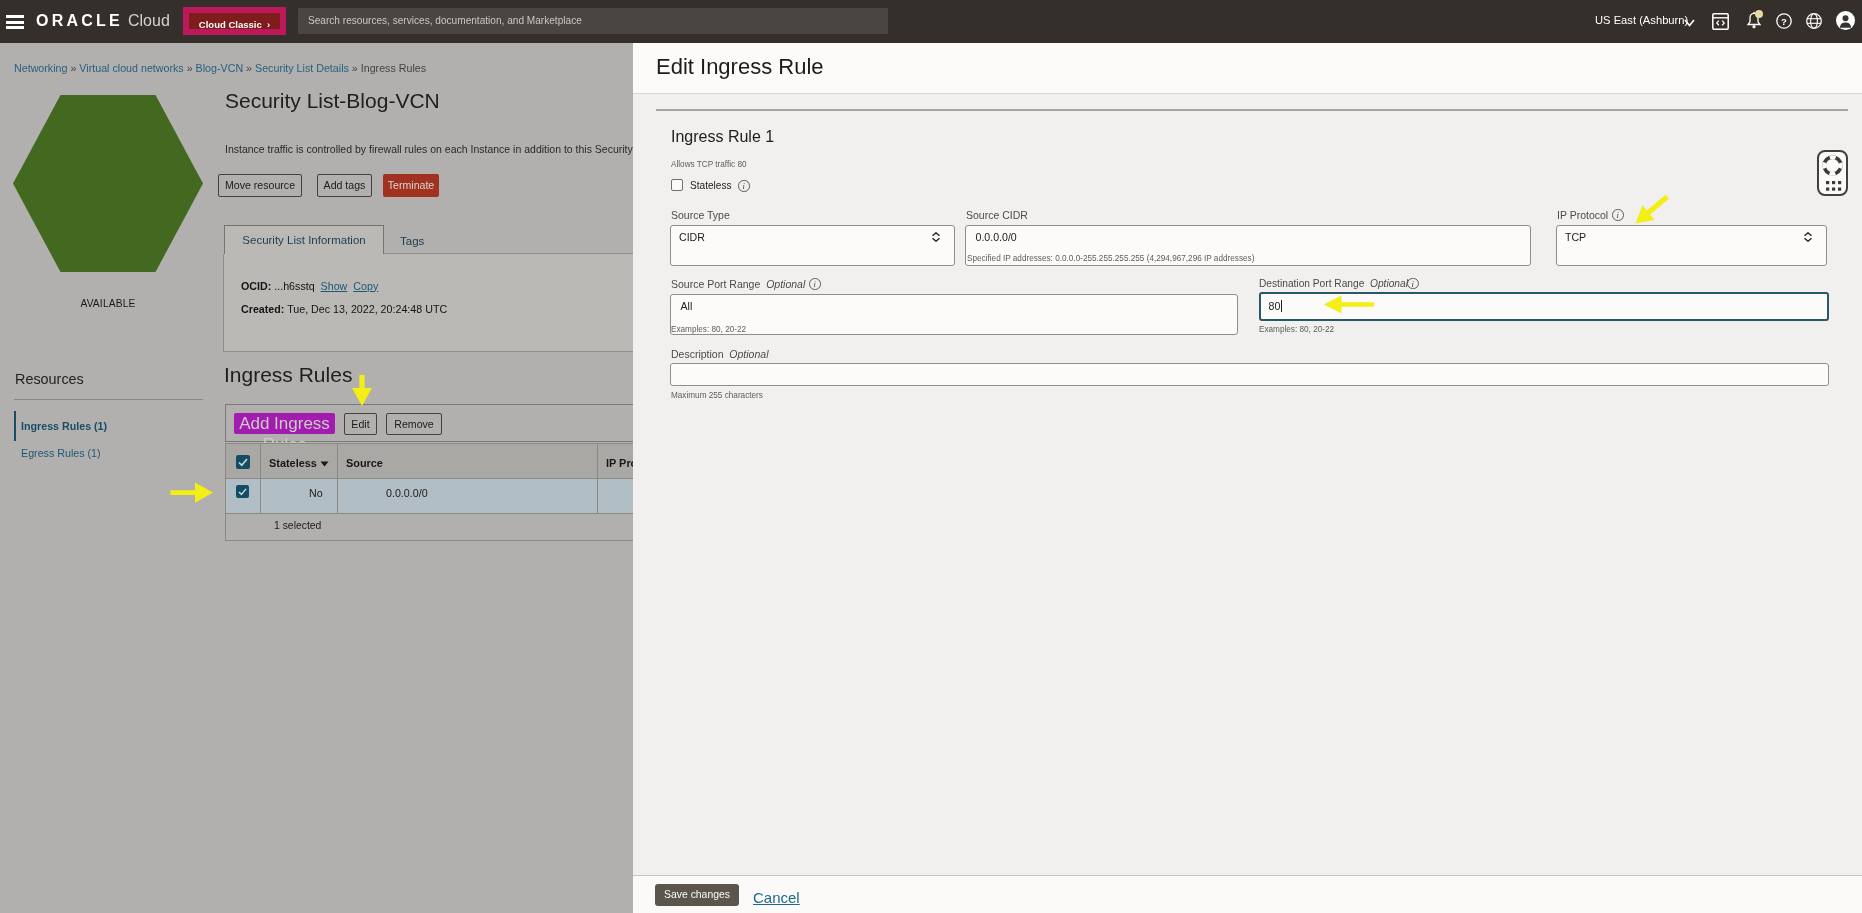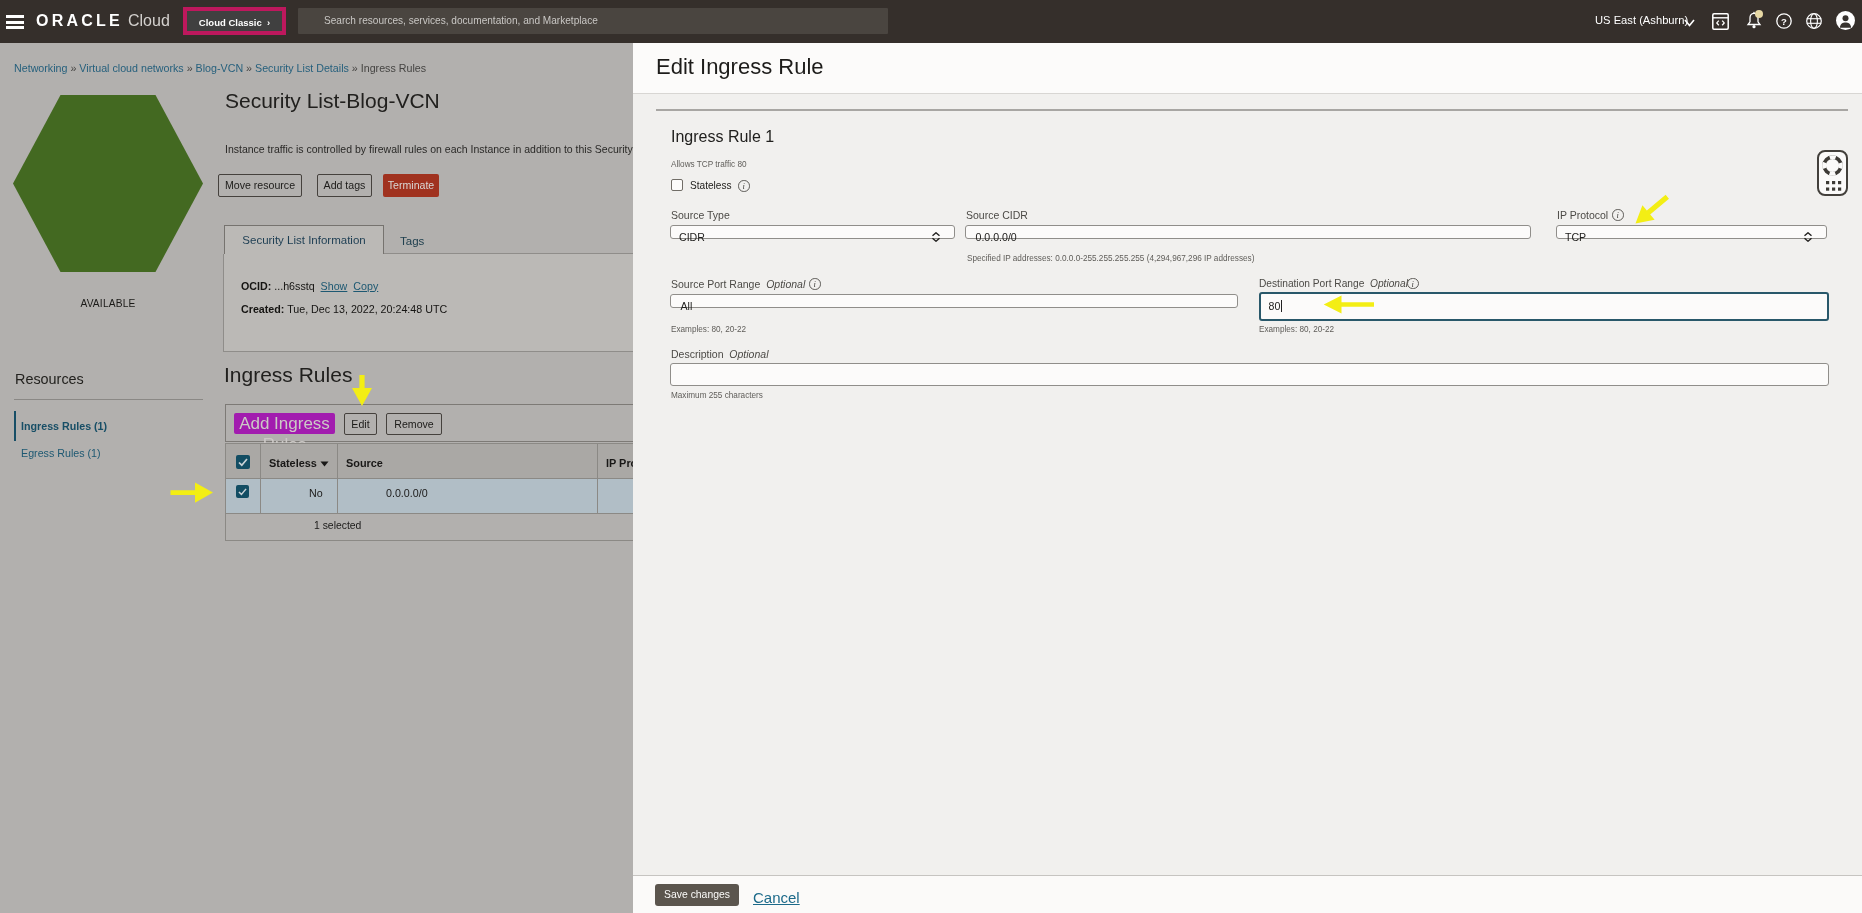--- a/index.html
+++ b/index.html
@@ -5,22 +5,22 @@
 * { margin:0; padding:0; box-sizing:border-box; }
 body { font-family:"Liberation Sans", sans-serif; }
 #root { position:relative; width:1862px; height:913px; overflow:hidden; background:#b2b0ae; }
 .abs { position:absolute; }
 
 
 #topbar { position:absolute; left:0; top:0; width:1862px; height:43px; background:#352f2b; }
 .hamb { position:absolute; left:6px; width:18px; height:3px; background:#fff; }
 #logo { position:absolute; left:36px; top:12px; color:#fff; font-size:16px; font-weight:bold; letter-spacing:3.2px; }
 #logocl { position:absolute; left:128px; top:12px; color:#d4d1ce; font-size:16px; }
-#ccbtn { position:absolute; left:183px; top:7px; width:103px; height:28px; background:#404040; border:4px solid #be185d; color:#fff; font-size:9.5px; font-weight:bold; line-height:24px; text-align:center; }
-#searchbar { position:absolute; left:298px; top:8px; width:590px; height:26px; background:#4a4540; border-radius:1px; color:#c9c7c4; font-size:10.1px; line-height:26px; padding-left:26px; }
+#ccbtn { position:absolute; left:183px; top:7px; width:103px; height:28px; background:#7f1d1d; border:6px solid #be185d; color:#fff; font-size:9.5px; font-weight:bold; line-height:24px; text-align:center; }
+#searchbar { position:absolute; left:298px; top:8px; width:590px; height:26px; background:#4a4540; border-radius:1px; color:#c9c7c4; font-size:10.1px; line-height:26px; padding-left:10px; }
 #region { position:absolute; left:1587px; top:14px; color:#fff; font-size:11.2px;margin-left:8px; }
 .topicon { position:absolute; }
 
 
 #breadcrumb { position:absolute; left:14px; top:62px; font-size:10.7px; color:#454442; }
 #breadcrumb a { color:#26607d; text-decoration:none; }
 #sltext { position:absolute; left:13px; top:138px; width:190px; text-align:center; font-size:77px; font-weight:bold; color:#c9c8c6; }
 #avail { position:absolute; left:0; top:298px; width:216px; text-align:center; font-size:10.2px; color:#1b1a18; letter-spacing:0.2px; }
 #pgtitle { position:absolute; left:225px; top:89px; font-size:21px; color:#21201e; }
 #pgdesc { position:absolute; left:225px; top:143px; font-size:10.5px; color:#2a2927; white-space:nowrap; }
@@ -59,21 +59,21 @@
 #ptitle { position:absolute; left:656px; top:53.5px; font-size:22px; color:#1d1c1a; }
 #pdiv { position:absolute; left:656px; top:109px; width:1192px; height:2px; background:#a8a6a3; }
 #rtitle { position:absolute; left:671px; top:127.5px; font-size:16px; color:#21201e; }
 #rsub { position:absolute; left:671px; top:160px; font-size:8.2px; color:#605e5a; }
 #scb { position:absolute; left:671px; top:179px; width:12px; height:12px; background:#fcfbfa; border:1px solid #716d67; border-radius:2px; }
 #slabel { position:absolute; left:690px; top:180px; font-size:10.1px; color:#23221f; }
 .info { position:absolute; width:11.5px; height:11.5px; border:1px solid #5d5b57; border-radius:50%; color:#44423f; font-size:8.5px; text-align:center; line-height:10.5px; font-style:italic; font-family:"Liberation Serif", serif; }
 .flabel { position:absolute; font-size:10.5px; color:#4c4a46; }
 .flabel i { font-style:italic; }
 .fhelp { position:absolute; font-size:8.2px; color:#5f5d59; }
-.inp { position:absolute; height:14px; background:#fcfbfa; border:1px solid #908e8a; border-radius:3px; font-size:10.6px; color:#22211f; line-height:22.5px; padding-left:9.5px; }
+.inp { position:absolute; height:41px; background:#fcfbfa; border:1px solid #908e8a; border-radius:3px; font-size:10.6px; color:#22211f; line-height:22.5px; padding-left:9.5px; }
 #dinp { position:absolute; left:1259px; top:292px; width:570px; height:29px; background:#fcfbfa; border:2px solid #29586a; border-radius:3px; font-size:10.6px; color:#22211f; line-height:25px; padding-left:7.5px; }
 #widget { position:absolute; left:1817px; top:150px; width:31px; height:46px; background:#fbfaf9; border:2px solid #43403b; border-radius:8px; }
 #pfoot { position:absolute; left:633px; top:875px; width:1229px; height:38px; background:#fbfaf9; border-top:1px solid #c6c4c1; }
 #btn-save { position:absolute; left:655px; top:884px; width:84px; height:22px; background:#5b554e; border-radius:3px; color:#fcfbfa; font-size:10.4px; line-height:22px; text-align:center; }
 #cancel { position:absolute; left:753px; top:888.5px; font-size:15px; color:#1c6a8a; text-decoration:underline; }
 </style>
 </head>
 <body>
 <div id="root">
 
@@ -166,21 +166,21 @@
   <div class="cb" style="left:236px; top:485px; width:13px; height:13px;"></div>
   <svg class="abs" style="left:238px; top:488px;" width="9" height="8" viewBox="0 0 10 9">
       <path d="M1 4.5 L3.8 7.2 L9 1" stroke="#c9d2d6" stroke-width="1.7" fill="none"></path>
     </svg>
   <div class="trtxt" style="left:269px; top:487px;">No</div>
   <div class="trtxt" style="left:346px; top:487px;">0.0.0.0/0</div>
   <div class="trtxt" style="left:606px; top:487px;">UDP</div>
   <div class="vline" style="left:260px; top:443px; height:70px;"></div>
   <div class="vline" style="left:337px; top:443px; height:70px;"></div>
   <div class="vline" style="left:597px; top:443px; height:70px;"></div>
-  <div class="trtxt" style="left:234px; top:520px; font-size:10.4px;margin-left:40px;">1 selected</div>
+  <div class="trtxt" style="left:234px; top:520px; font-size:10.4px;">1 selected</div>
 
   <div id="panel"></div>
   <div id="phead"></div>
   <div id="ptitle">Edit Ingress Rule</div>
   <div id="pdiv"></div>
   <div id="rtitle">Ingress Rule 1</div>
   <div id="rsub">Allows TCP traffic 80</div>
   <div id="scb"></div>
   <div id="slabel">Stateless</div>
   <div class="info" style="left:738px; top:180px;">i</div>

